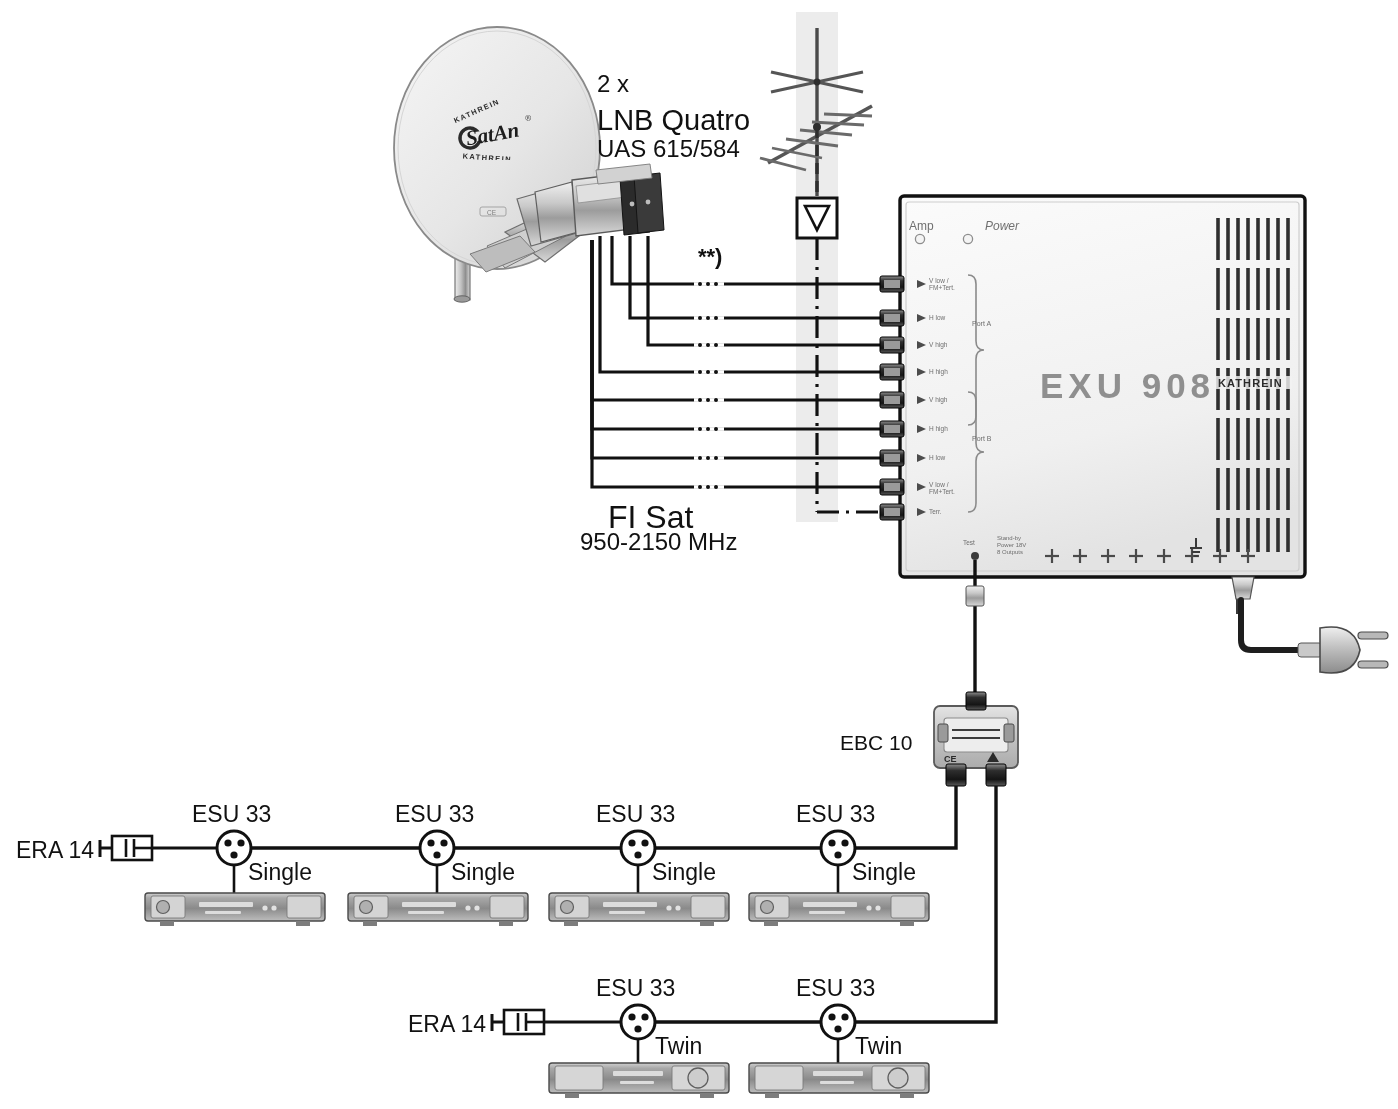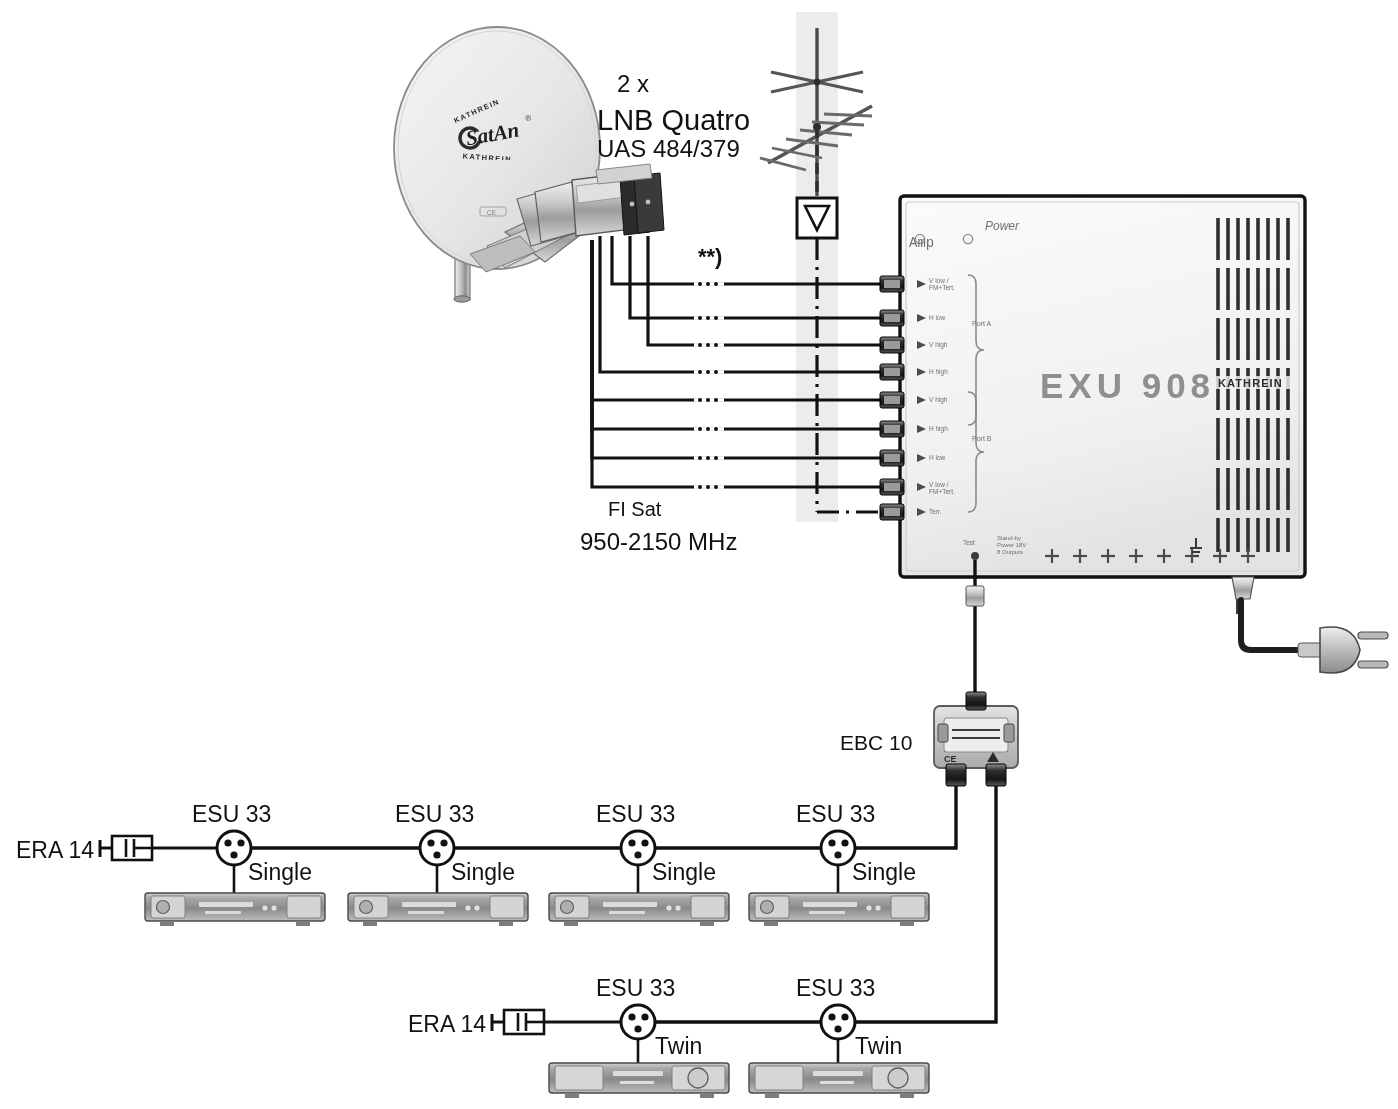--- a/index.html
+++ b/index.html
@@ -595,33 +595,33 @@
         <text x="12" y="16" font-family="Liberation Sans, sans-serif" font-size="7.5" font-weight="bold" fill="#2b2b2b" letter-spacing="1.4" transform="rotate(-14 12 16)">KATHREIN</text>
         <text x="13" y="52" font-family="Liberation Sans, sans-serif" font-size="7.5" font-weight="bold" fill="#2b2b2b" letter-spacing="1.4" transform="rotate(14 13 52)">KATHREIN</text>
         <circle cx="24" cy="33" r="10" fill="none" stroke="#2b2b2b" stroke-width="3.4"></circle>
         <rect x="24" y="28" width="14" height="9" fill="#e8e8e8"></rect>
         <text x="20" y="40" font-family="Liberation Serif, serif" font-size="21" font-weight="bold" font-style="italic" fill="#1d1d1d">SatAn</text>
         <text x="82" y="26" font-family="Liberation Sans, sans-serif" font-size="8" fill="#2b2b2b">®</text>
       </g>
     </svg>
   </div>
 
-  <div class="lbl" style="left:597px;top:69px;font-size:24px;margin-left:20px;">2 x</div>
+  <div class="lbl" style="left:597px;top:69px;font-size:24px;">2 x</div>
 
   <div class="lbl" style="left:597px;top:102px;font-size:29px;">LNB Quatro</div>
 
-  <div class="lbl" style="left:597px;top:134px;font-size:24px;">UAS 484/379</div>
+  <div class="lbl" style="left:597px;top:134px;font-size:24px;">UAS 615/584</div>
 
   <div class="lbl" style="left:698px;top:243px;font-size:22px;font-weight:bold;">**)</div>
 
-  <div class="lbl" style="left:608px;top:497px;font-size:20px;">FI Sat</div>
+  <div class="lbl" style="left:608px;top:497px;font-size:32px;">FI Sat</div>
 
   <div class="lbl" style="left:580px;top:527px;font-size:24px;">950‑2150 MHz</div>
 
-  <div class="lbl" style="left:909px;top:235px;font-size:14px;color:#707070;font-family:Liberation Mono, monospace;">Amp</div>
+  <div class="lbl" style="left:909px;top:219px;font-size:12px;color:#707070;">Amp</div>
   <div class="lbl" style="left:985px;top:219px;font-size:12px;color:#707070;font-style:italic;">Power</div>
 
   <div class="lbl" style="left:929px;top:277px;font-size:6.5px;color:#6e6e6e;width:46px;white-space:normal;line-height:1.1;">V low / FM+Tert.</div>
   <div class="lbl" style="left:929px;top:314px;font-size:6.5px;color:#6e6e6e;">H low</div>
   <div class="lbl" style="left:929px;top:341px;font-size:6.5px;color:#6e6e6e;">V high</div>
   <div class="lbl" style="left:929px;top:368px;font-size:6.5px;color:#6e6e6e;">H high</div>
 
   <div class="lbl" style="left:929px;top:396px;font-size:6.5px;color:#6e6e6e;">V high</div>
   <div class="lbl" style="left:929px;top:425px;font-size:6.5px;color:#6e6e6e;">H high</div>
   <div class="lbl" style="left:929px;top:454px;font-size:6.5px;color:#6e6e6e;">H low</div>

